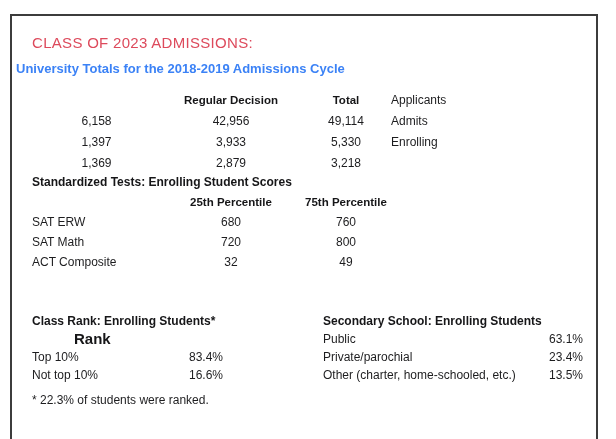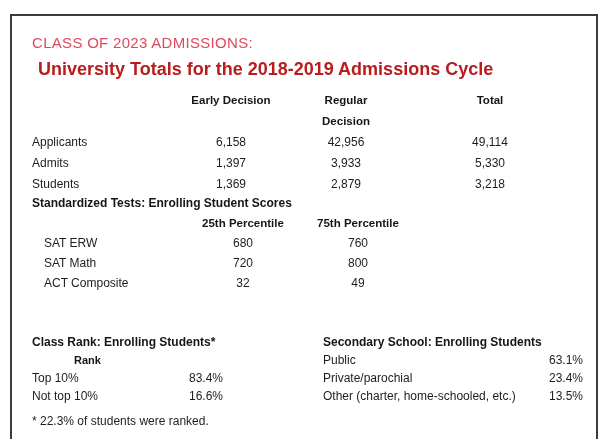--- a/index.html
+++ b/index.html
@@ -27,37 +27,37 @@
     overflow: hidden;
   }
   .title {
     margin: 18px 0 0 20px;
     font-size: 15px;
     line-height: 18px;
     letter-spacing: 0.3px;
     color: #dd4a5c;
   }
   .subtitle {
-    margin: 9px 0 0 26px;
-    font-size: 18px;
+    margin: 9px 0 0 4px;
+    font-size: 13px;
     line-height: 16px;
     font-weight: bold;
-    color: #b91c1c;
+    color: #3b82f6;
   }
   .t1 {
     display: grid;
     grid-template-columns: 129px 140px 90px 198px;
     margin: 13px 0 0 20px;
     font-size: 12px;
   }
   .t1 > div { line-height: 21px; }
   .t2 {
     display: grid;
     grid-template-columns: 129px 140px 90px;
-    margin: 2px 0 0 32px;
+    margin: 2px 0 0 20px;
     font-size: 12px;
   }
   .t2 > div { line-height: 20px; }
   .col-hdr {
     font-weight: bold;
     text-align: center;
     font-size: 11.5px;
     color: #161618;
   }
   .num { text-align: center; }
@@ -76,21 +76,21 @@
     margin: 40px 0 0 20px;
     font-size: 12px;
   }
   .blk-heading {
     font-weight: bold;
     line-height: 18px;
     color: #161618;
   }
   .sub-heading {
     font-weight: bold;
-    font-size: 11px;
+    font-size: 15px;
     line-height: 18px;
     color: #161618;
     padding-left: 42px;
   }
   .rank-row { line-height: 18px; }
   .rank-row .lbl {
     display: inline-block;
     width: 157px;
   }
   .school-row {
@@ -107,35 +107,34 @@
 </head>
 <body>
 
 <div class="frame">
 
   <div class="title">CLASS OF 2023 ADMISSIONS:</div>
   <div class="subtitle">University Totals for the 2018-2019 Admissions Cycle</div>
 
   <div class="t1">
     <div class="row-lbl"></div>
-    <div class="col-hdr">Early Decision</div>
     <div class="col-hdr">Regular Decision</div>
     <div class="col-hdr">Total</div>
 
     <div class="row-lbl">Applicants</div>
     <div class="num">6,158</div>
     <div class="num">42,956</div>
     <div class="num">49,114</div>
 
     <div class="row-lbl">Admits</div>
     <div class="num">1,397</div>
     <div class="num">3,933</div>
     <div class="num">5,330</div>
 
-    <div class="row-lbl">Students</div>
+    <div class="row-lbl">Enrolling</div>
     <div class="num">1,369</div>
     <div class="num">2,879</div>
     <div class="num">3,218</div>
   </div>
 
   <div class="sec-heading">Standardized Tests: Enrolling Student Scores</div>
 
   <div class="t2">
     <div class="row-lbl"></div>
     <div class="col-hdr">25th Percentile</div>

